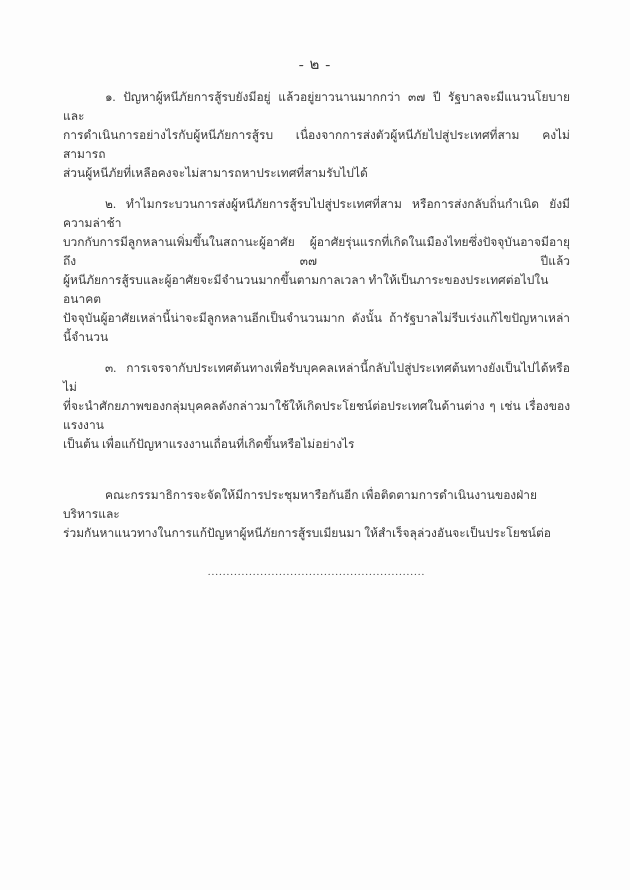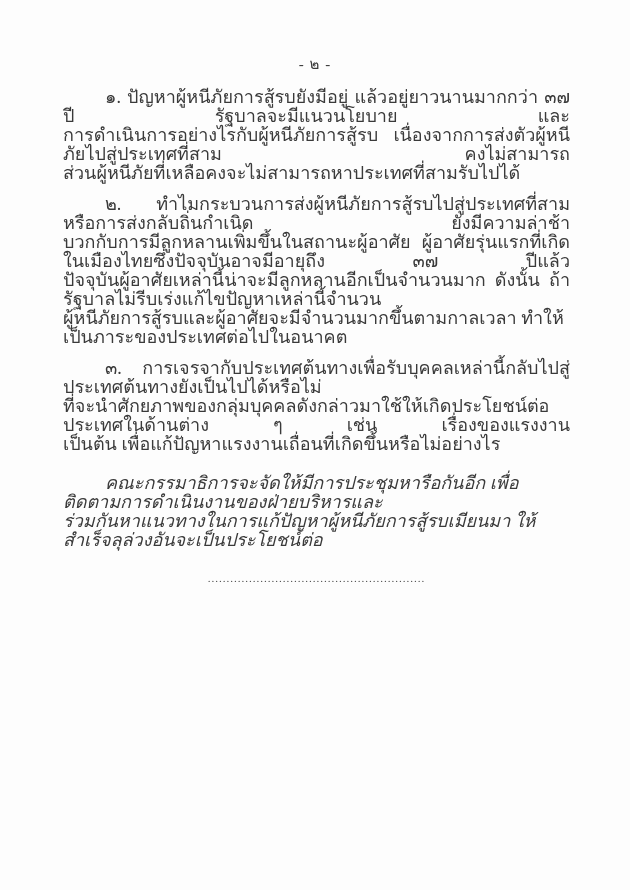--- a/index.html
+++ b/index.html
@@ -26,26 +26,25 @@
     letter-spacing: 1px;
   }
   .content {
     position: absolute;
     top: 88px;
     left: 63px;
     width: 507px;
   }
   .para {
     margin: 0 0 12px 0;
-    font-size: 18px;
+    font-size: 12px;
     line-height: 19px;
   }
   .para.final {
-    margin-top: 20px;
-    font-style: italic;
+    margin-top: 32px;
   }
   .line {
     display: block;
     white-space: normal;
   }
   .line.indent {
     text-indent: 42px;
   }
   .line.j {
     text-align: justify;
@@ -70,22 +69,22 @@
 
     <p class="para">
       <span class="line indent j">๑. ปัญหาผู้หนีภัยการสู้รบยังมีอยู่ แล้วอยู่ยาวนานมากกว่า ๓๗ ปี  รัฐบาลจะมีแนวนโยบาย และ</span>
       <span class="line j">การดำเนินการอย่างไรกับผู้หนีภัยการสู้รบ  เนื่องจากการส่งตัวผู้หนีภัยไปสู่ประเทศที่สาม คงไม่สามารถ</span>
       <span class="line">ส่วนผู้หนีภัยที่เหลือคงจะไม่สามารถหาประเทศที่สามรับไปได้</span>
     </p>
 
     <p class="para">
       <span class="line indent j">๒. ทำไมกระบวนการส่งผู้หนีภัยการสู้รบไปสู่ประเทศที่สาม หรือการส่งกลับถิ่นกำเนิด ยังมีความล่าช้า</span>
       <span class="line j">บวกกับการมีลูกหลานเพิ่มขึ้นในสถานะผู้อาศัย  ผู้อาศัยรุ่นแรกที่เกิดในเมืองไทยซึ่งปัจจุบันอาจมีอายุถึง ๓๗ ปีแล้ว</span>
+      <span class="line">ผู้หนีภัยการสู้รบและผู้อาศัยจะมีจำนวนมากขึ้นตามกาลเวลา ทำให้เป็นภาระของประเทศต่อไปในอนาคต</span>
       <span class="line j">ปัจจุบันผู้อาศัยเหล่านี้น่าจะมีลูกหลานอีกเป็นจำนวนมาก  ดังนั้น ถ้ารัฐบาลไม่รีบเร่งแก้ไขปัญหาเหล่านี้จำนวน</span>
-      <span class="line">ผู้หนีภัยการสู้รบและผู้อาศัยจะมีจำนวนมากขึ้นตามกาลเวลา ทำให้เป็นภาระของประเทศต่อไปในอนาคต</span>
     </p>
 
     <p class="para">
       <span class="line indent j">๓. การเจรจากับประเทศต้นทางเพื่อรับบุคคลเหล่านี้กลับไปสู่ประเทศต้นทางยังเป็นไปได้หรือไม่</span>
       <span class="line j">ที่จะนำศักยภาพของกลุ่มบุคคลดังกล่าวมาใช้ให้เกิดประโยชน์ต่อประเทศในด้านต่าง ๆ เช่น เรื่องของแรงงาน</span>
       <span class="line">เป็นต้น เพื่อแก้ปัญหาแรงงานเถื่อนที่เกิดขึ้นหรือไม่อย่างไร</span>
     </p>
 
     <p class="para final">
       <span class="line indent">คณะกรรมาธิการจะจัดให้มีการประชุมหารือกันอีก เพื่อติดตามการดำเนินงานของฝ่ายบริหารและ</span>

